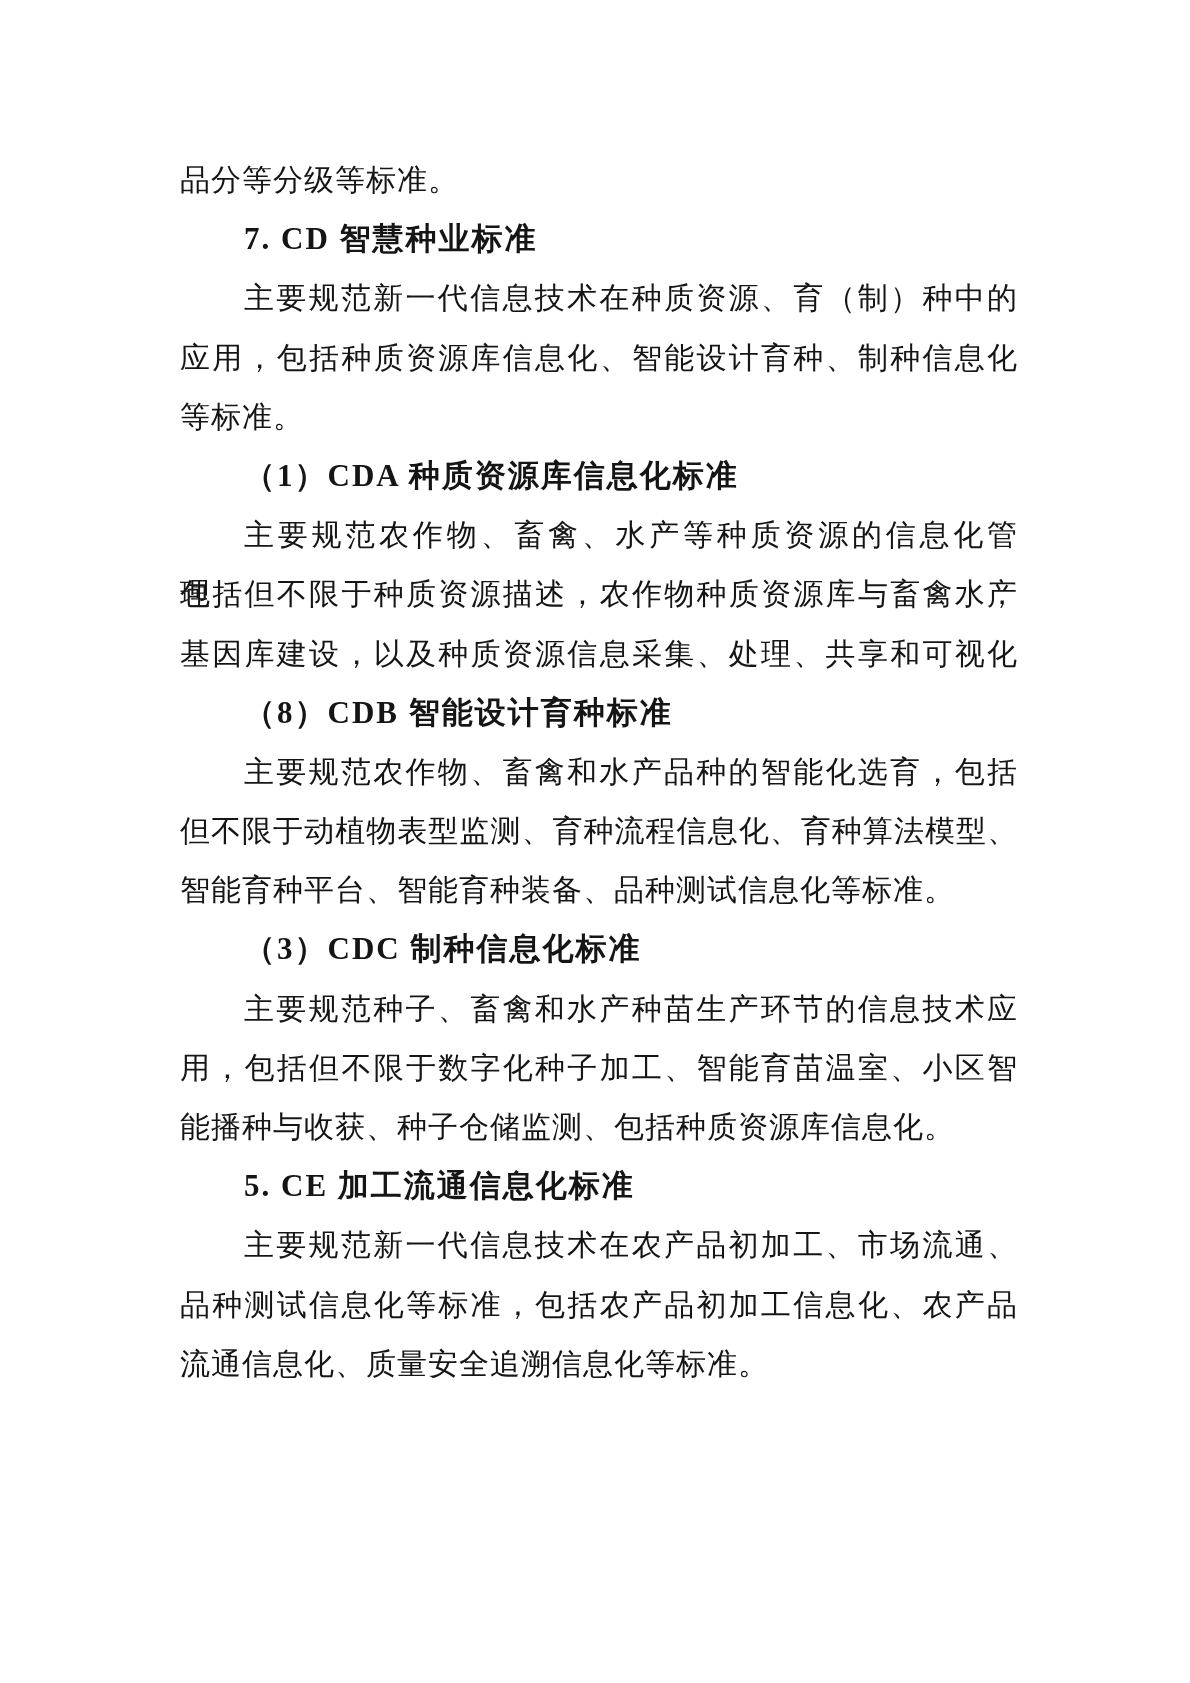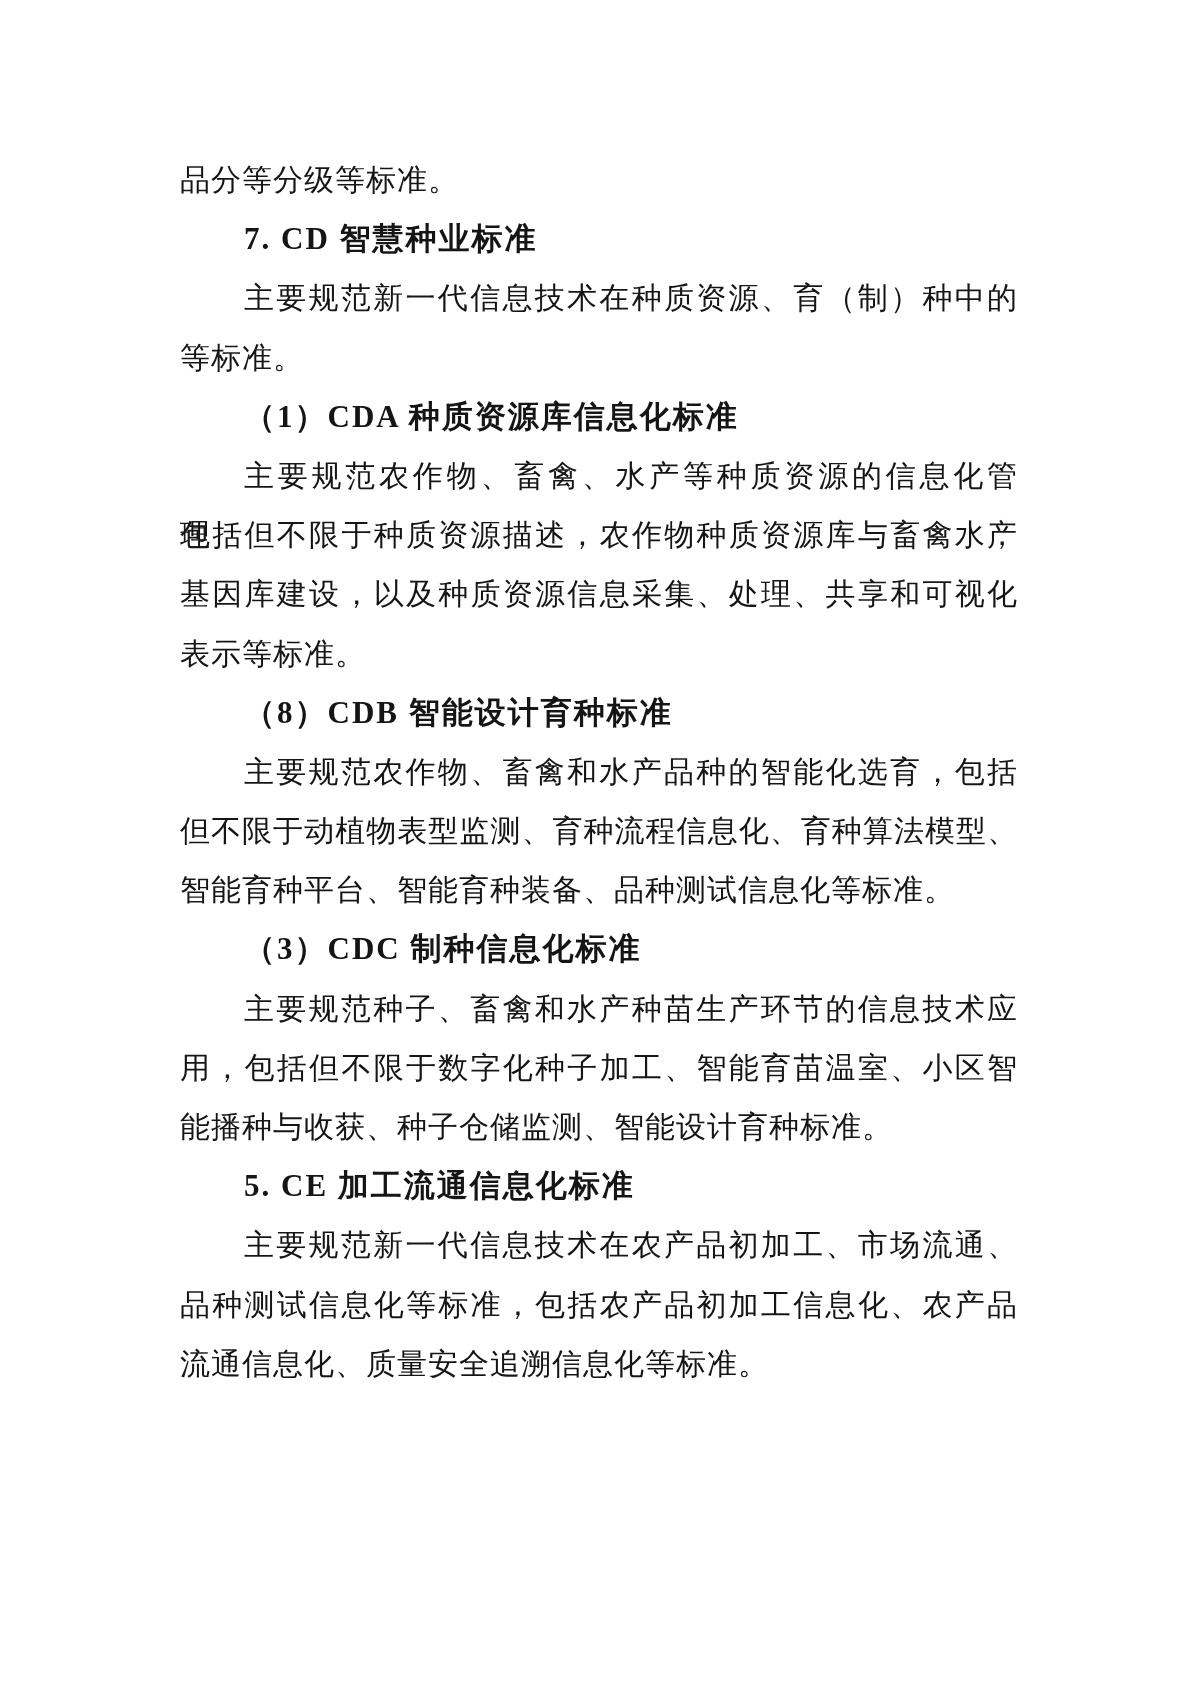--- a/index.html
+++ b/index.html
@@ -57,33 +57,33 @@
   }
 </style>
 </head>
 <body>
 
 <div class="page">
   <div class="text-block">
     <div class="line body">品分等分级等标准。</div>
     <div class="line heading indent">7. CD 智慧种业标准</div>
     <div class="line body indent fill">主要规范新一代信息技术在种质资源、育（制）种中的</div>
+    <div class="line body fill">应用，包括种质资源库信息化、智能设计育种、制种信息化</div>
     <div class="line body">等标准。</div>
     <div class="line heading indent">（1）CDA 种质资源库信息化标准</div>
     <div class="line body indent fill">主要规范农作物、畜禽、水产等种质资源的信息化管理，</div>
     <div class="line body fill">包括但不限于种质资源描述，农作物种质资源库与畜禽水产</div>
     <div class="line body fill">基因库建设，以及种质资源信息采集、处理、共享和可视化</div>
-    <div class="line body">表示等标准。</div>
     <div class="line heading indent">（8）CDB 智能设计育种标准</div>
     <div class="line body indent fill">主要规范农作物、畜禽和水产品种的智能化选育，包括</div>
     <div class="line body fill">但不限于动植物表型监测、育种流程信息化、育种算法模型、</div>
     <div class="line body">智能育种平台、智能育种装备、品种测试信息化等标准。</div>
     <div class="line heading indent">（3）CDC 制种信息化标准</div>
     <div class="line body indent fill">主要规范种子、畜禽和水产种苗生产环节的信息技术应</div>
     <div class="line body fill">用，包括但不限于数字化种子加工、智能育苗温室、小区智</div>
-    <div class="line body">能播种与收获、种子仓储监测、智能设计育种标准。</div>
+    <div class="line body">能播种与收获、种子仓储监测、包括种质资源库信息化。</div>
     <div class="line heading indent">5. CE 加工流通信息化标准</div>
     <div class="line body indent fill">主要规范新一代信息技术在农产品初加工、市场流通、</div>
     <div class="line body fill">品种测试信息化等标准，包括农产品初加工信息化、农产品</div>
     <div class="line body">流通信息化、质量安全追溯信息化等标准。</div>
   </div>
   <div class="page-number">18</div>
 </div>
 
 </body></html>

